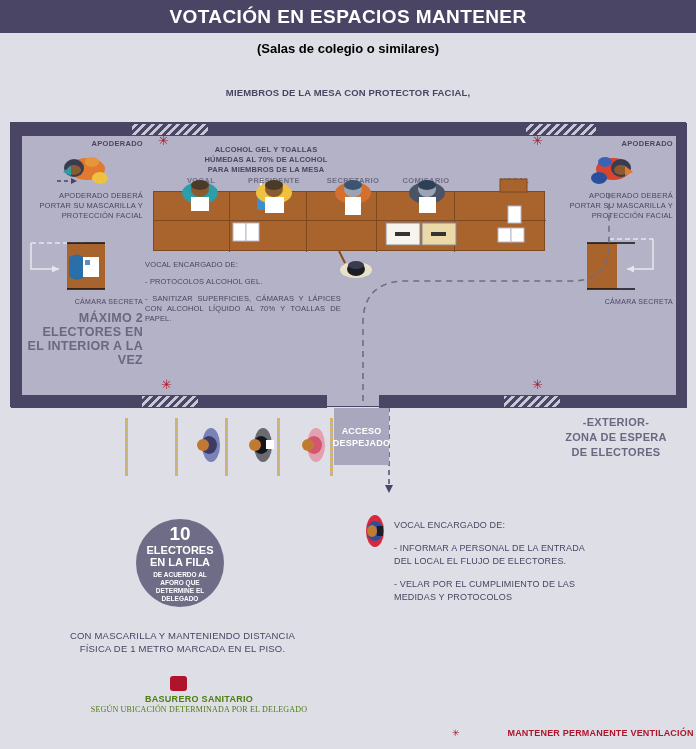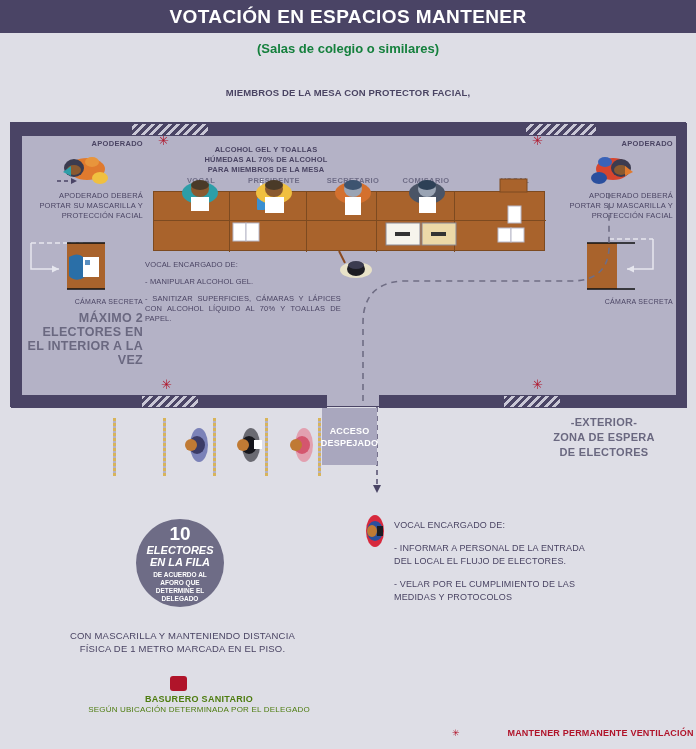--- a/index.html
+++ b/index.html
@@ -17,21 +17,21 @@
     position:absolute;left:0;top:0;width:696px;height:33px;
     background:#4a4465;
     display:flex;align-items:center;justify-content:center;
   }
   .titlebar h1{
     margin:0;font-size:19px;font-weight:bold;color:#ffffff;
     letter-spacing:.4px;
   }
   .subtitle{
     position:absolute;left:0;top:41px;width:696px;text-align:center;
-    font-size:13px;font-weight:bold;color:#15803d;
+    font-size:13px;font-weight:bold;color:#000000;
   }
   .mesa-note{
     position:absolute;left:0;top:86px;width:696px;text-align:center;
     font-size:9.5px;font-weight:bold;color:#4a4463;line-height:13px;
     letter-spacing:.15px;
   }
 
   
   .room{
     position:absolute;left:10px;top:122px;width:676px;height:285px;
@@ -68,56 +68,56 @@
     color:#4a4463;line-height:10px;letter-spacing:.2px;
   }
 
   .vocal-task{position:absolute;font-size:7.5px;color:#4a4463;line-height:10px;letter-spacing:.15px;}
   .vocal-task .hdr{font-weight:normal;}
   .vocal-task p{margin:0 0 7px 0;}
 
   .asterisk{position:absolute;color:#b0142a;font-size:13px;font-weight:bold;line-height:1;}
 
   
-  .queue-zone{position:absolute;left:0;top:407px;width:576px;height:100px;}
+  .queue-zone{position:absolute;left:12px;top:407px;width:576px;height:100px;}
   .qline{position:absolute;width:3px;background:
      repeating-linear-gradient(180deg,#d8b45a 0 3px,#b4b2c6 3px 5px);}
   .acceso{
     position:absolute;background:#a9a7be;color:#ffffff;
     font-size:9px;font-weight:bold;text-align:center;line-height:12px;
     display:flex;flex-direction:column;align-items:center;justify-content:center;
     letter-spacing:.2px;
   }
   .exterior{
     position:absolute;text-align:center;font-size:11px;font-weight:bold;
     color:#6a6880;line-height:15px;letter-spacing:.3px;
   }
 
   
   .circle{
     position:absolute;width:88px;height:88px;border-radius:50%;
     background:#6e6c86;color:#ffffff;text-align:center;
     display:flex;flex-direction:column;align-items:center;justify-content:center;
   }
   .circle .n{font-size:19px;font-weight:bold;line-height:20px;}
-  .circle .l1{font-size:11px;font-weight:bold;line-height:12px;font-style:italic;}
+  .circle .l1{font-size:11px;font-weight:bold;line-height:12px;}
   .circle .l2{font-size:6.5px;font-weight:bold;line-height:8px;margin-top:3px;}
 
   .mask-note{
     position:absolute;text-align:center;font-size:9.5px;color:#4a4463;
     line-height:13px;letter-spacing:.2px;
   }
   .vocal2{position:absolute;font-size:9px;color:#4a4463;line-height:13px;letter-spacing:.15px;}
   .vocal2 p{margin:0 0 10px 0;}
 
   .basurero{
     position:absolute;text-align:center;color:#4d7c0f;
   }
   .basurero .b1{font-size:9px;font-weight:bold;letter-spacing:.3px;}
-  .basurero .b2{font-size:8px;letter-spacing:.2px;margin-top:1px;}
+  .basurero .b2{font-size:8px;letter-spacing:.2px;margin-top:1px;font-family:Liberation Serif, serif;}
   .bin{position:absolute;width:17px;height:15px;background:#b0142a;border-radius:3px;}
 
   .vent{
     position:absolute;font-size:9px;font-weight:bold;color:#b0142a;
     letter-spacing:.2px;
   }
 
   svg{display:block;}
   .dash{position:absolute;left:0;top:0;pointer-events:none;}
 </style>
@@ -295,21 +295,21 @@
       </g>
 
       <path d="M352 278 L352 200 Q352 160 392 158 L560 158 Q596 158 598 126 L598 70" stroke="#6f6d84" stroke-width="1.6" stroke-dasharray="6 5" fill="none"></path>
 
       <path d="M46 58 L62 58" stroke="#4a4465" stroke-width="1.4" stroke-dasharray="4 3" fill="none"></path>
       <path d="M66 58 l-6 -3 l0 6 Z" fill="#4a4465"></path>
     </svg>
 
     <div class="vocal-task" style="left:134px;top:137px;width:196px;">
       <p class="hdr">VOCAL ENCARGADO DE:</p>
-      <p>- MANIPULAR ALCOHOL GEL.</p>
+      <p>- PROTOCOLOS ALCOHOL GEL.</p>
       <p style="text-align:justify;">- SANITIZAR SUPERFICIES, CÁMARAS Y LÁPICES CON ALCOHOL LÍQUIDO AL 70% Y TOALLAS DE PAPEL.</p>
     </div>
 
   </div>
 
   <div class="queue-zone">
     <div class="qline" style="left:113px;top:11px;height:58px;"></div>
     <div class="qline" style="left:163px;top:11px;height:58px;"></div>
     <div class="qline" style="left:213px;top:11px;height:58px;"></div>
     <div class="qline" style="left:265px;top:11px;height:58px;"></div>

